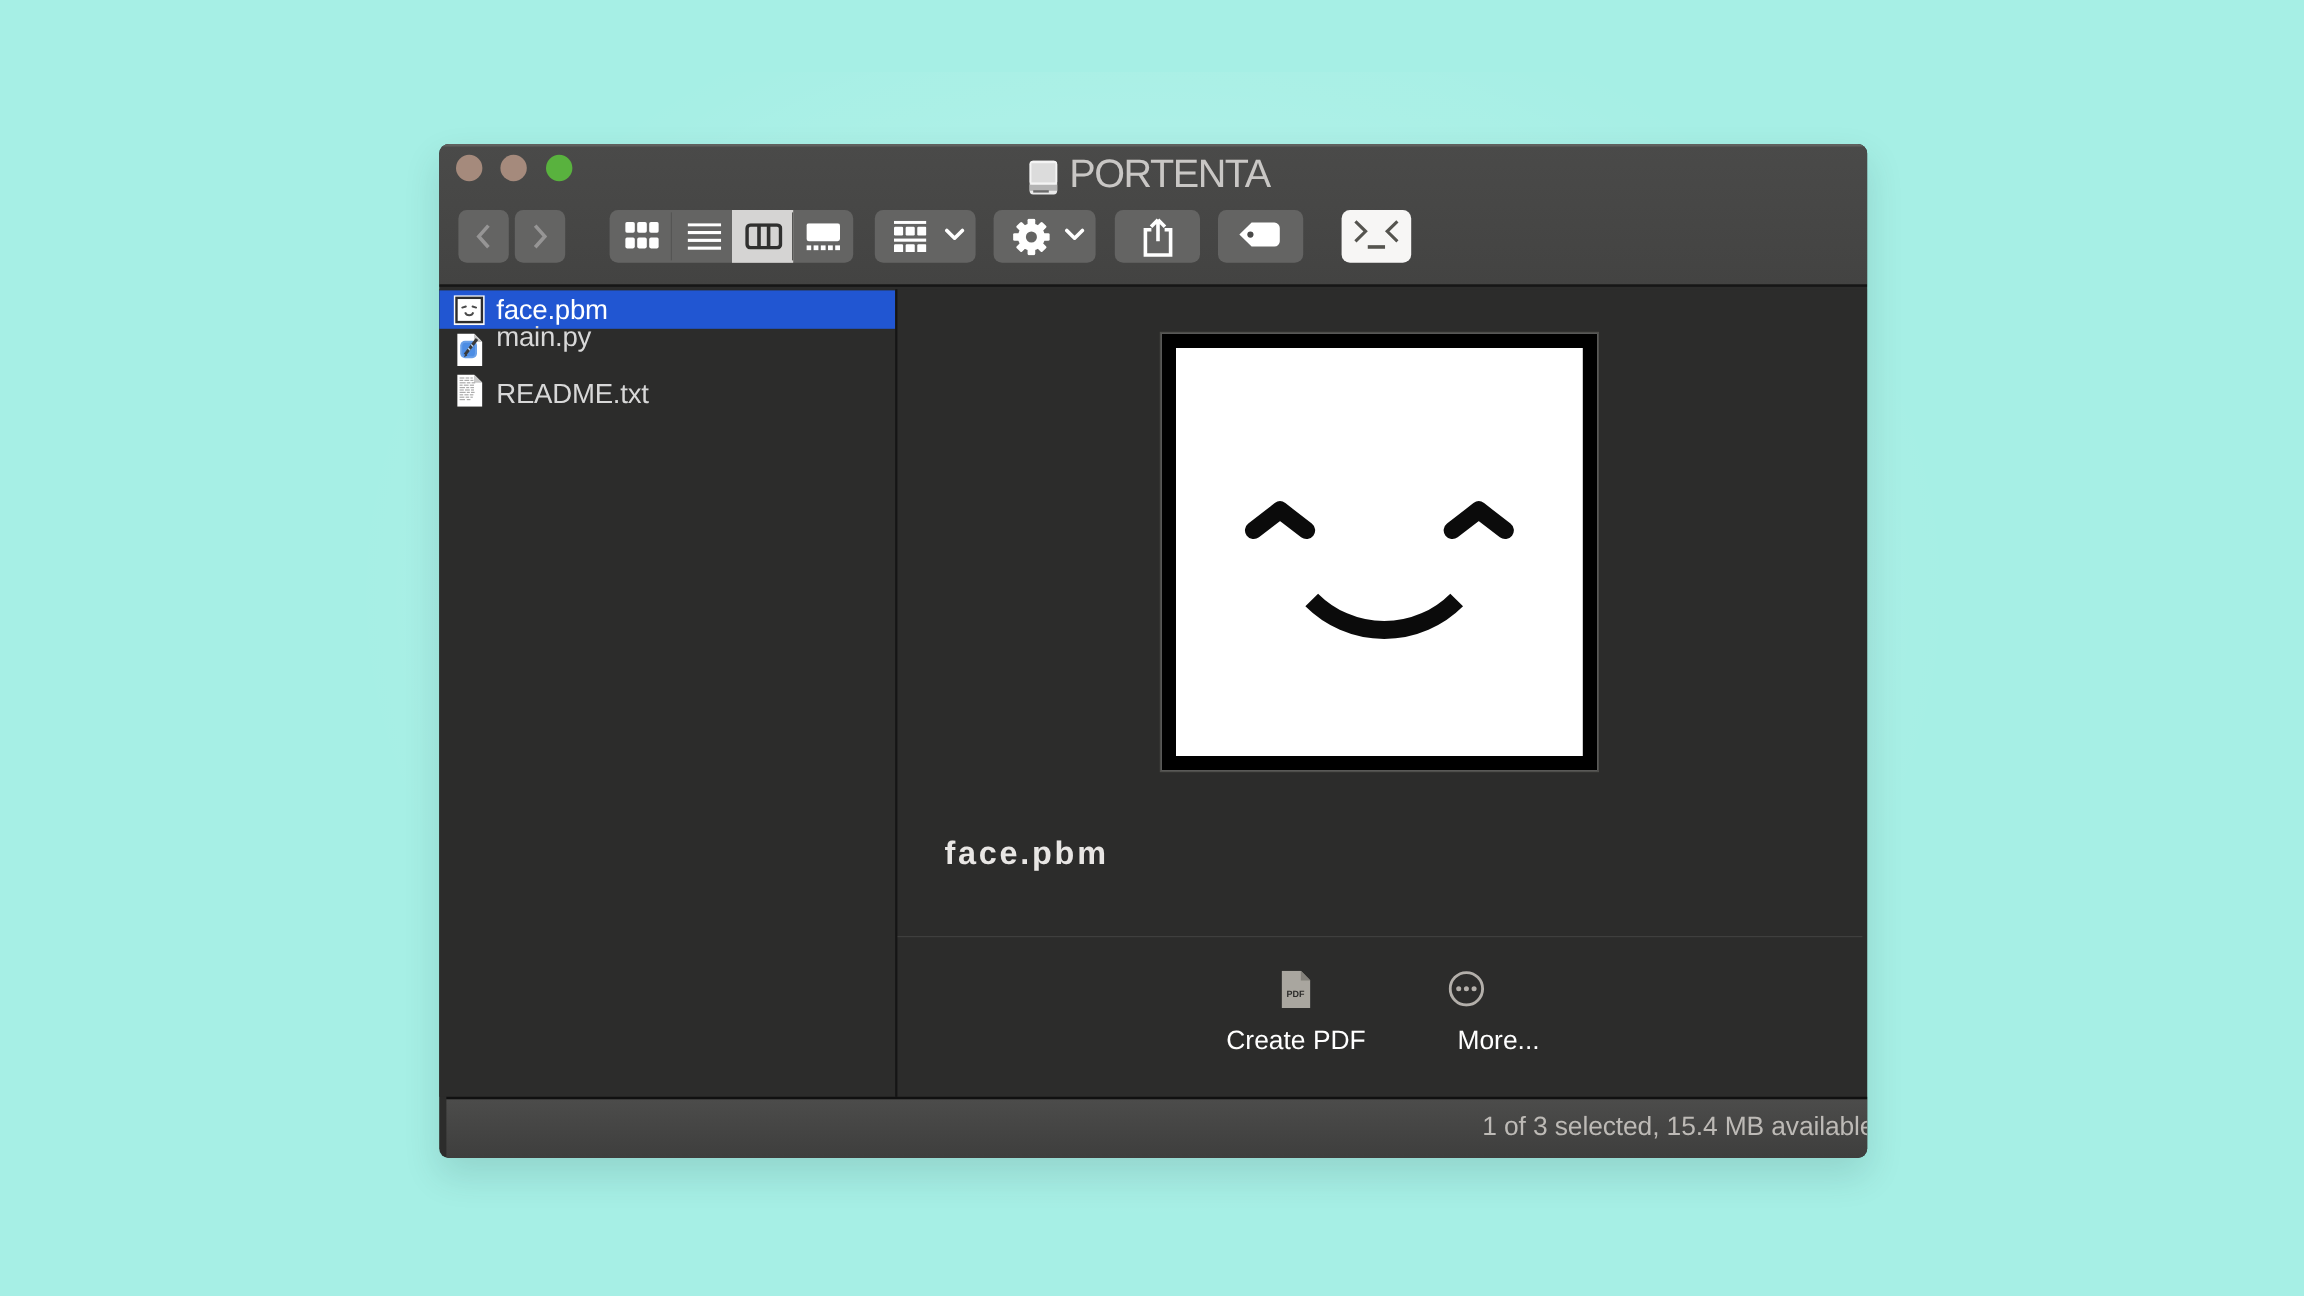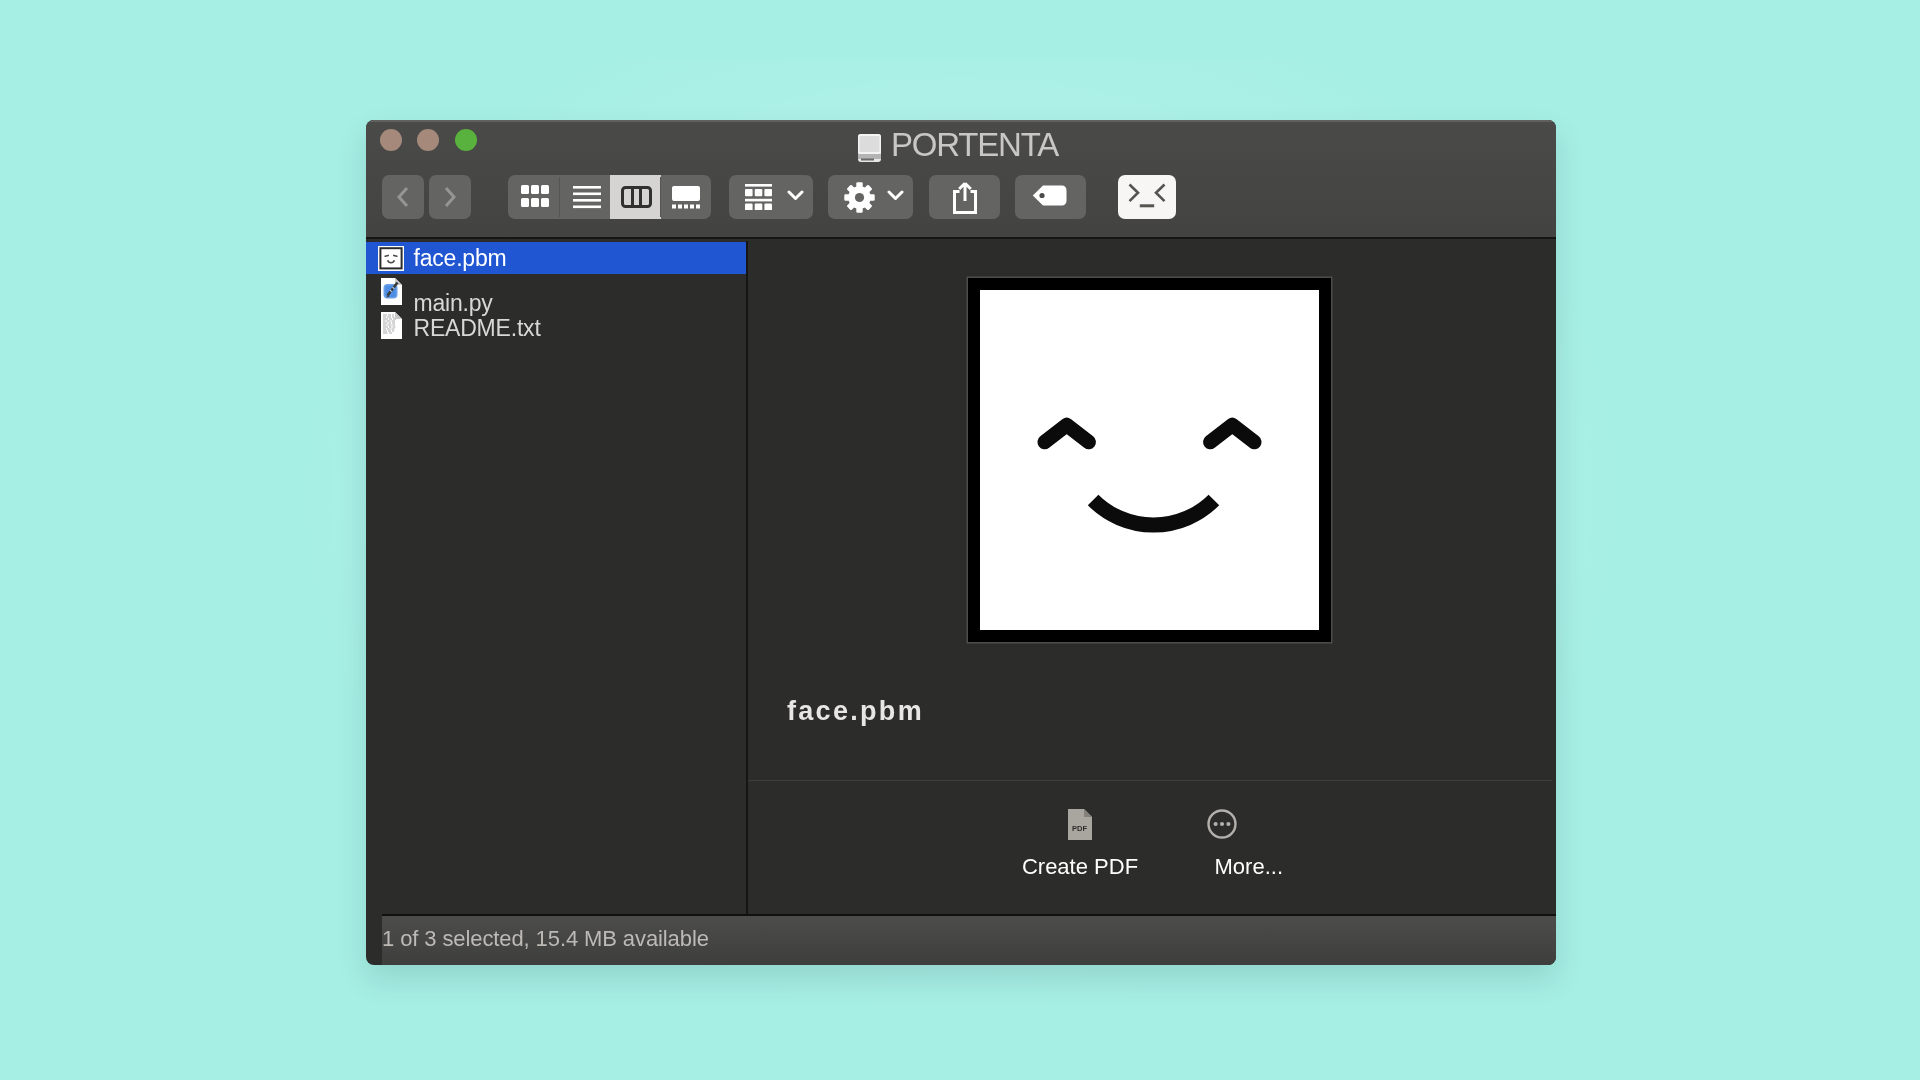--- a/index.html
+++ b/index.html
@@ -37,24 +37,24 @@
   .search .ph{position:absolute;left:45px;top:8px;font-size:23px;color:#a49a92;}
   
   .leftpane{position:absolute;left:0;top:121px;width:380px;bottom:51px;background:#2c2c2b;}
   .divider{position:absolute;left:380px;top:121px;width:2px;bottom:51px;background:#151515;}
   .rightpane{position:absolute;left:382px;top:121px;right:0;bottom:51px;background:#2c2c2b;}
   .row{position:absolute;left:0;width:100%;}
   .row .nm{position:absolute;left:47.5px;font-size:23px;color:#d8d8d8;letter-spacing:-0.2px;}
   .rowsel{background:#2156d2;}
   .rowsel .nm{color:#ffffff;}
   .statusbar{
-    position:absolute;left:16px;bottom:0;width:100%;height:51px;
+    position:absolute;left:6px;bottom:0;width:100%;height:51px;
     background:linear-gradient(#4c4c4b,#3e3e3d);
     border-top:2px solid #101010;box-sizing:border-box;
-    text-align:left;
+    text-align:right;
   }
   .statusbar span{font-size:22px;color:#bdbab6;line-height:45px;letter-spacing:-0.1px;}
   .preview{
     position:absolute;left:602px;top:158px;width:363px;height:364px;background:#fff;
     border:12px solid #000;box-sizing:border-box;
     box-shadow:0 0 0 1.5px rgba(110,110,105,0.5);
   }
   .fname{position:absolute;left:421px;top:576px;font-size:27px;font-weight:bold;color:#e8e6e4;letter-spacing:2.3px;}
   .fdesc{position:absolute;left:421px;top:619px;font-size:25px;color:#b5b2af;letter-spacing:-0.45px;}
   .hr2{position:absolute;left:382px;top:660px;right:4px;height:1px;background:#3f3f3e;}
@@ -189,21 +189,21 @@
     <path d="M2.5 1.5 L11 9.8 L2.5 18.1" fill="none" stroke="#55544f" stroke-width="2.6"></path>
     <path d="M37.5 1.5 L29 9.8 L37.5 18.1" fill="none" stroke="#55544f" stroke-width="2.6"></path>
     <rect x="12.8" y="21.3" width="14.4" height="3" fill="#55544f"></rect>
   </svg>
 
 
   <div class="leftpane">
     <div class="row rowsel" style="top:1px;height:32px;">
         <span class="nm" style="top:3px;">face.pbm</span>
       </div>
-    <div class="row" style="top:45px;height:34px;text-decoration:underline;">
+    <div class="row" style="top:22px;height:34px;text-decoration:underline;">
         <span class="nm" style="top:3.5px;">main.py</span>
       </div>
     <div class="row" style="top:67px;height:35px;">
         <span class="nm" style="top:7px;">README.txt</span>
       </div>
 
     <svg class="icon" style="left:12px;top:5px;" width="26" height="25" viewBox="0 0 26 25">
       <rect x="0" y="0" width="26" height="25" fill="#fbfbfb"></rect>
       <rect x="2.4" y="2.2" width="21.2" height="20.2" fill="#ffffff" stroke="#2c2c2c" stroke-width="2"></rect>
       <path d="M7.2 10.3 l3 -0.9" fill="none" stroke="#4a4a4a" stroke-width="1.6" stroke-linecap="round"></path>

